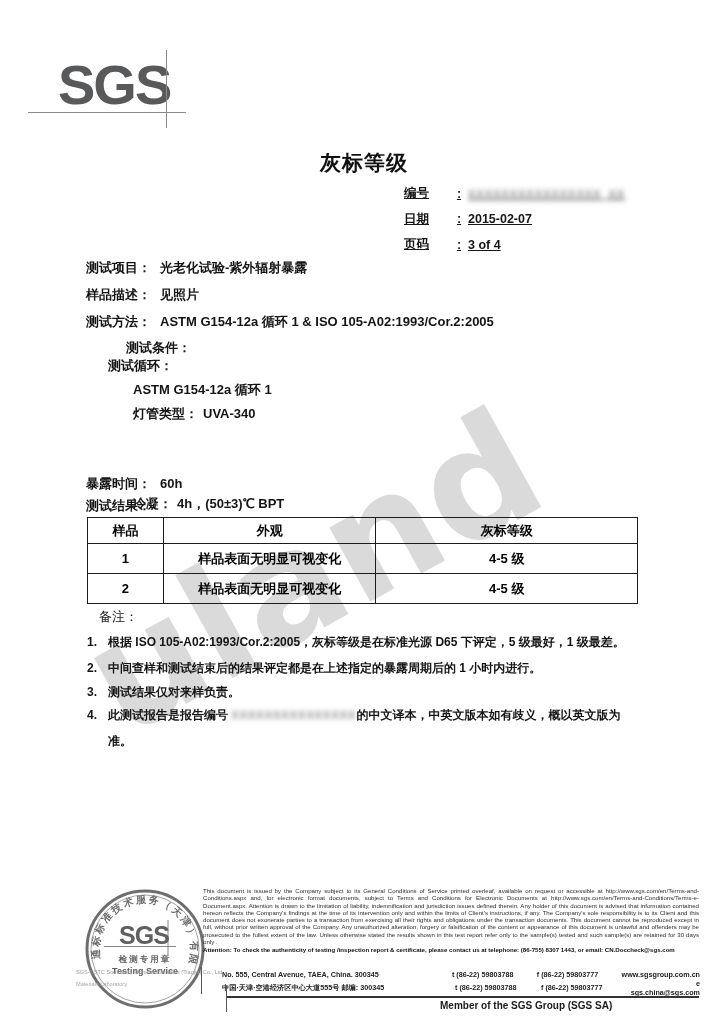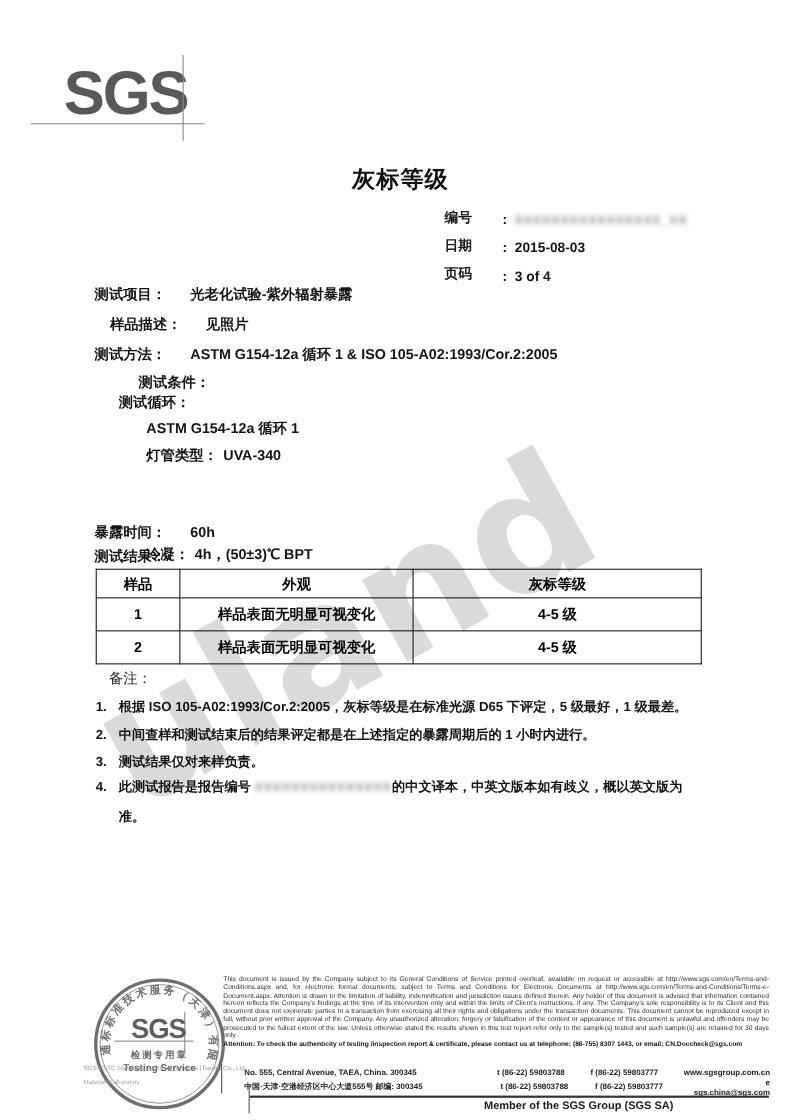--- a/index.html
+++ b/index.html
@@ -16,28 +16,28 @@
   
   .logo-text { position:absolute; left:58px; top:52px; font-size:56px; font-weight:900;
     letter-spacing:-2px; color:#58595b; z-index:1; font-family:"Liberation Sans", sans-serif; }
   .logo-hline { position:absolute; left:28px; top:112px; width:158px; height:1px; background:#8a8a8a; z-index:1; }
   .logo-vline { position:absolute; left:166px; top:50px; width:1px; height:78px; background:#8a8a8a; z-index:1; }
 
   .doc-title { position:absolute; left:320px; top:149px; font-size:21px; font-weight:bold;
     letter-spacing:1px; color:#111; z-index:1; }
 
   .meta { position:absolute; left:404px; top:181px; z-index:1; }
-  .meta-row { display:flex; align-items:flex-end; height:25.5px; font-size:12.5px; font-weight:bold; color:#161616; }
+  .meta-row { display:flex; align-items:center; height:25.5px; font-size:12.5px; font-weight:bold; color:#161616;text-decoration:underline; }
   .meta-label { width:46px; }
   .meta-colon { width:18px; text-align:center; }
   .redacted { filter:blur(2.5px); color:#8a8a8a; letter-spacing:1px; font-size:11px; }
 
   
   .line { position:absolute; white-space:nowrap; font-size:13px; font-weight:600; color:#141414; z-index:1; }
-  .line .val { margin-left:22px; }
+  .line .val { margin-left:9px; }
   .line .val-tight { margin-left:5px; }
 
   
   .results { position:absolute; left:87px; top:517px; width:551px; border-collapse:collapse; z-index:1; }
   .results th, .results td { border:1.4px solid #1c1c1c; text-align:center; vertical-align:middle;
     font-size:13px; font-weight:600; color:#000000; }
   .results th { height:26px; font-weight:600; }
   .results td { height:30px; }
 
   
@@ -85,33 +85,33 @@
 
   <div class="meta">
     <div class="meta-row">
       <span class="meta-label">编号</span>
       <span class="meta-colon">:</span>
       <span class="redacted">XXXXXXXXXXXXXXXX_XX</span>
     </div>
     <div class="meta-row">
       <span class="meta-label">日期</span>
       <span class="meta-colon">:</span>
-      <span>2015-08-03</span>
+      <span>2015-02-07</span>
     </div>
     <div class="meta-row">
       <span class="meta-label">页码</span>
       <span class="meta-colon">:</span>
       <span>3 of 4</span>
     </div>
   </div>
 
   <div class="line" style="left:86px; top:259px;">
     <span>测试项目：</span><span class="val">光老化试验-紫外辐射暴露</span>
   </div>
-  <div class="line" style="left:100px; top:286px;">
+  <div class="line" style="left:86px; top:286px;">
     <span>样品描述：</span><span class="val">见照片</span>
   </div>
   <div class="line" style="left:86px; top:313px;">
     <span>测试方法：</span><span class="val">ASTM G154-12a 循环 1 &amp; ISO 105-A02:1993/Cor.2:2005</span>
   </div>
   <div class="line" style="left:86px; top:339px;margin-left:40px;">
     <span>测试条件：</span>
   </div>
   <div class="line" style="left:108px; top:357px;">
     <span>测试循环：</span>

